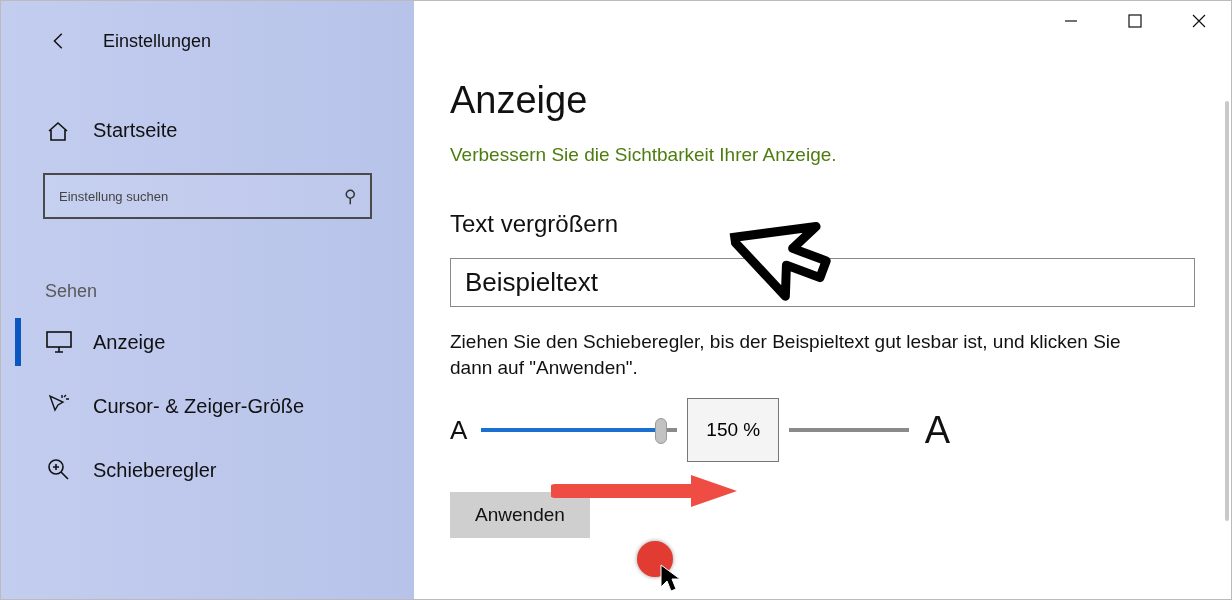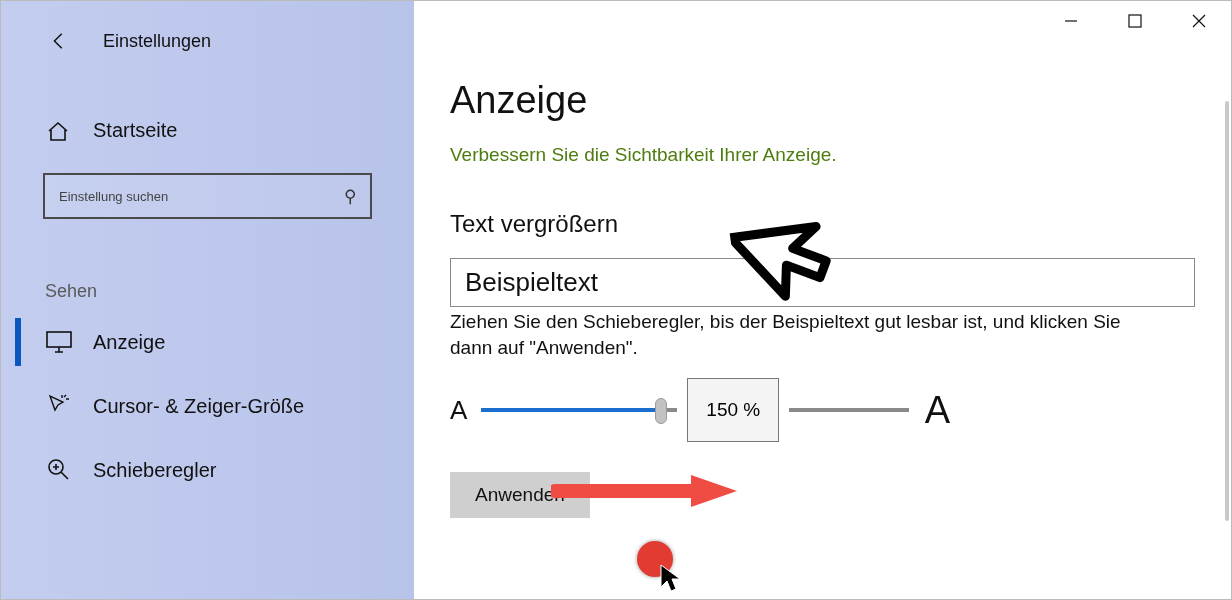--- a/index.html
+++ b/index.html
@@ -144,21 +144,21 @@
   }
   .sample-box {
     margin-top: 20px;
     width: 745px;
     border: 1px solid #888;
     padding: 8px 14px;
     font-size: 26px;
     color:#111;
   }
   .instr {
-    margin-top: 2px;
+    margin-top: 22px;
     width: 682px;
     font-size: 19px;
     line-height: 1.35;
     color:#111;
   }
   .slider-row {
     margin-top: 18px;
     display:flex;
     align-items:center;
     width: 500px;

